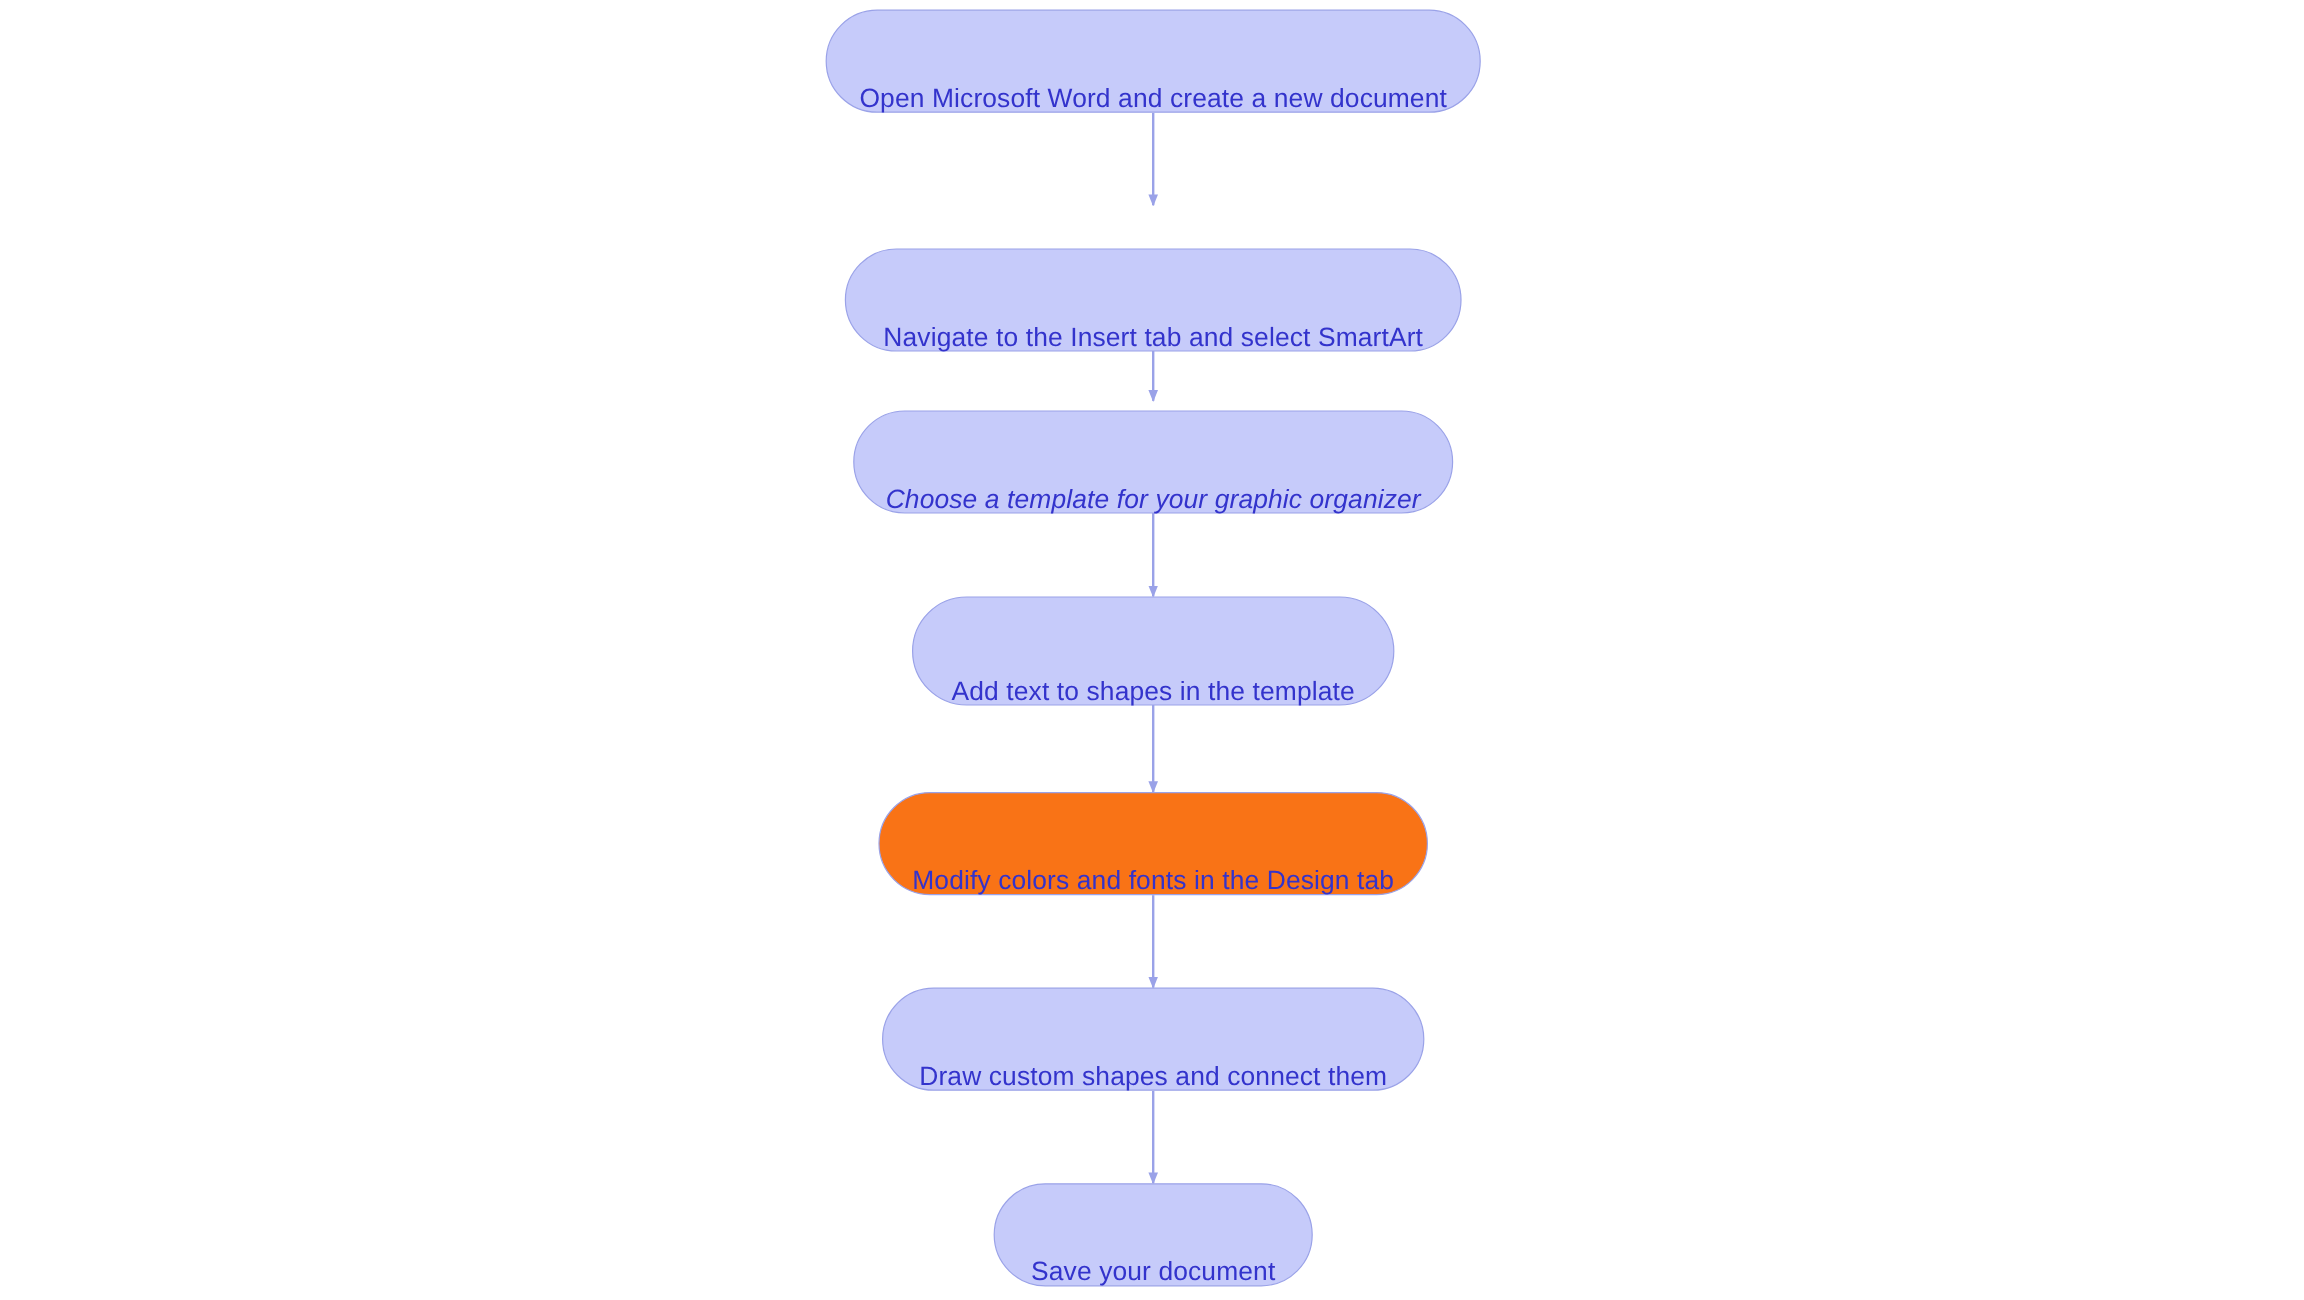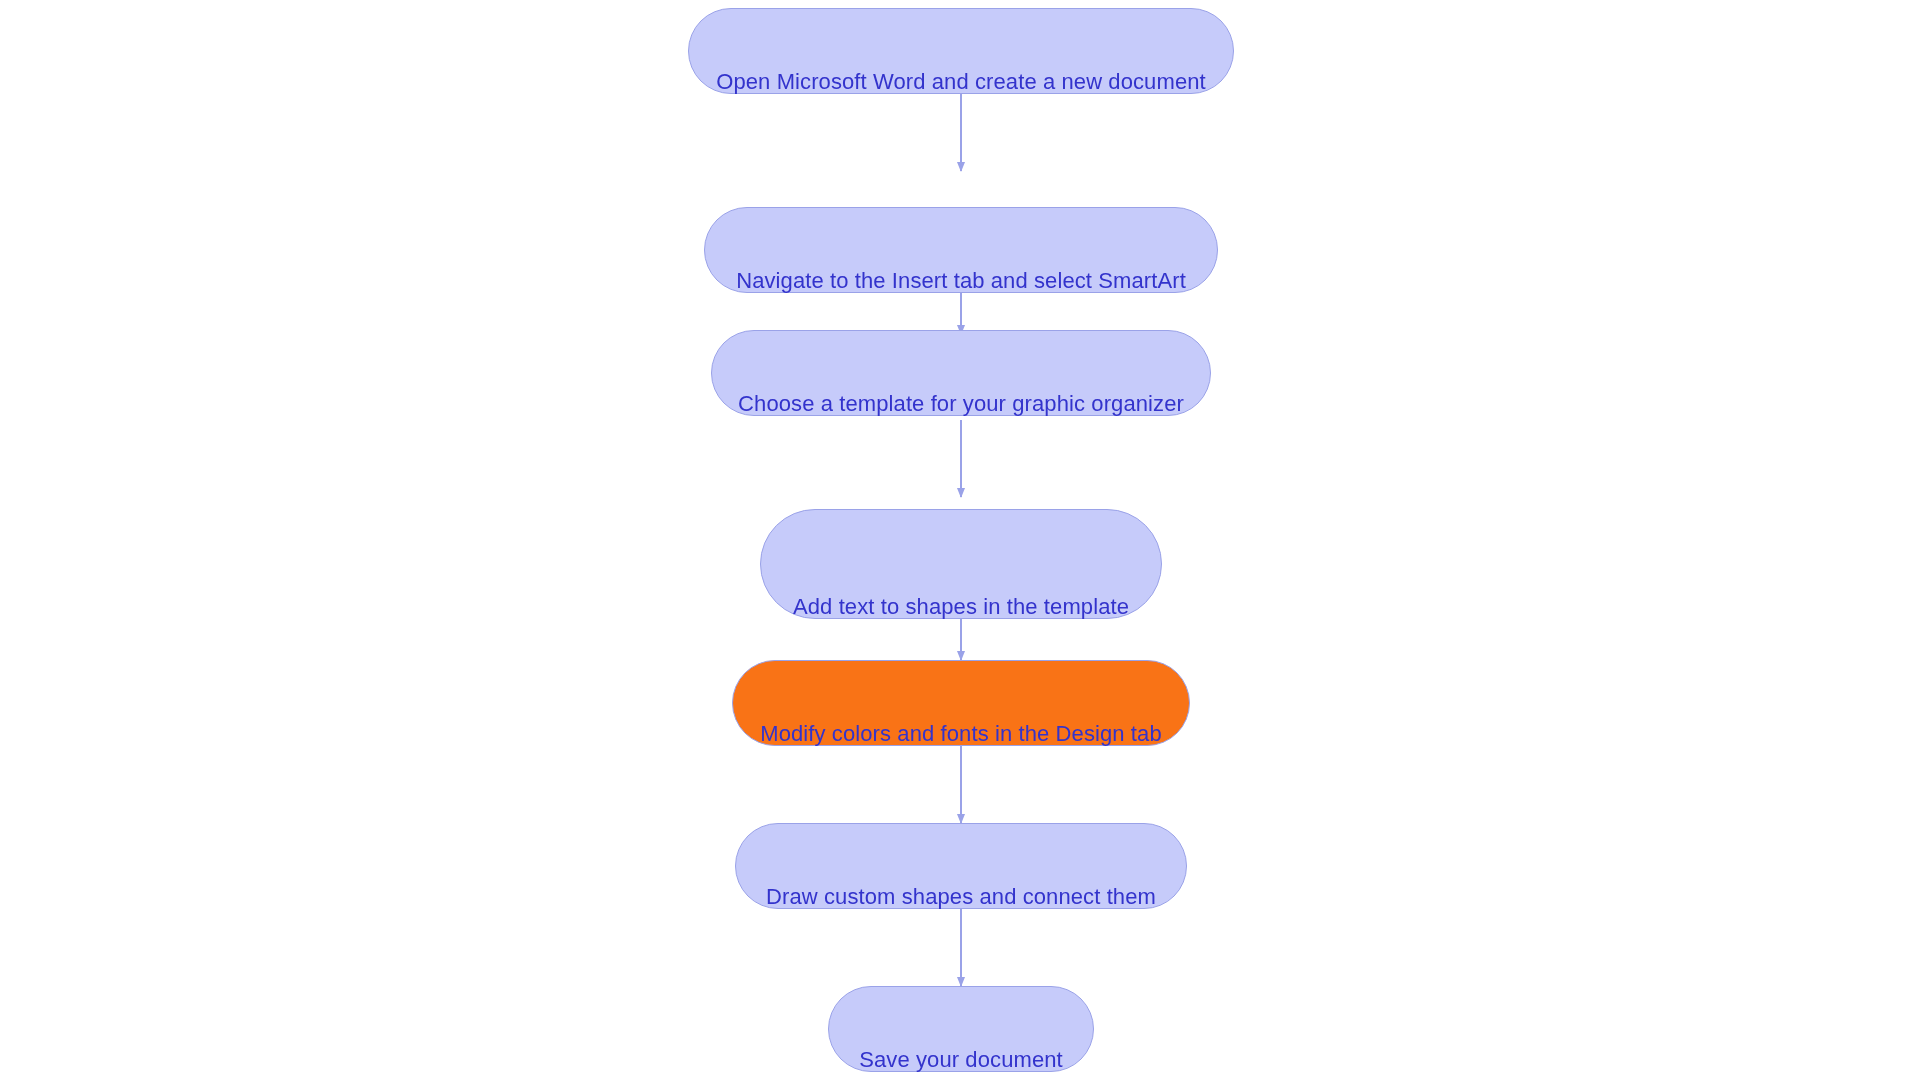--- a/index.html
+++ b/index.html
@@ -78,24 +78,24 @@
       </g>
   </svg>
 
   <div class="flow-col" id="node-layer">
       <div class="node" style="left: 688px; top: 8px; width: 546px; height: 86px; background: rgb(198, 203, 250); border-color: rgb(154, 162, 232);">
         <span class="node-label" style="color: rgb(51, 51, 204);">Open Microsoft Word and create a new document</span>
       </div>
       <div class="node" style="left: 704px; top: 171px; width: 514px; height: 86px; background: rgb(198, 203, 250); border-color: rgb(154, 162, 232); margin-top: 36px;">
         <span class="node-label" style="color: rgb(51, 51, 204);">Navigate to the Insert tab and select SmartArt</span>
       </div>
-      <div class="node" style="left: 711px; top: 330px; width: 500px; height: 86px; background: rgb(198, 203, 250); border-color: rgb(154, 162, 232);">
+      <div class="node" style="left: 711px; top: 342px; width: 500px; height: 86px; background: rgb(198, 203, 250); border-color: rgb(154, 162, 232); font-style: italic;">
         <span class="node-label" style="color: rgb(51, 51, 204);">Choose a template for your graphic organizer</span>
       </div>
-      <div class="node" style="left: 760px; top: 497px; width: 402px; height: 110px; background: rgb(198, 203, 250); border-color: rgb(154, 162, 232); margin-top: 12px;">
+      <div class="node" style="left: 760px; top: 497px; width: 402px; height: 91px; background: rgb(198, 203, 250); border-color: rgb(154, 162, 232);">
         <span class="node-label" style="color: rgb(51, 51, 204);">Add text to shapes in the template</span>
       </div>
       <div class="node" style="left: 732px; top: 660px; width: 458px; height: 86px; background: #f97316; border-color: rgb(154, 162, 232);">
         <span class="node-label" style="color: rgb(51, 51, 204);">Modify colors and fonts in the Design tab</span>
       </div>
       <div class="node" style="left: 828px; top: 986px; width: 266px; height: 86px; background: rgb(198, 203, 250); border-color: rgb(154, 162, 232);">
         <span class="node-label" style="color: rgb(51, 51, 204);">Save your document</span>
       </div>
       <div class="node" style="left: 735px; top: 823px; width: 452px; height: 86px; background: rgb(198, 203, 250); border-color: rgb(154, 162, 232);">
         <span class="node-label" style="color: rgb(51, 51, 204);">Draw custom shapes and connect them</span>

